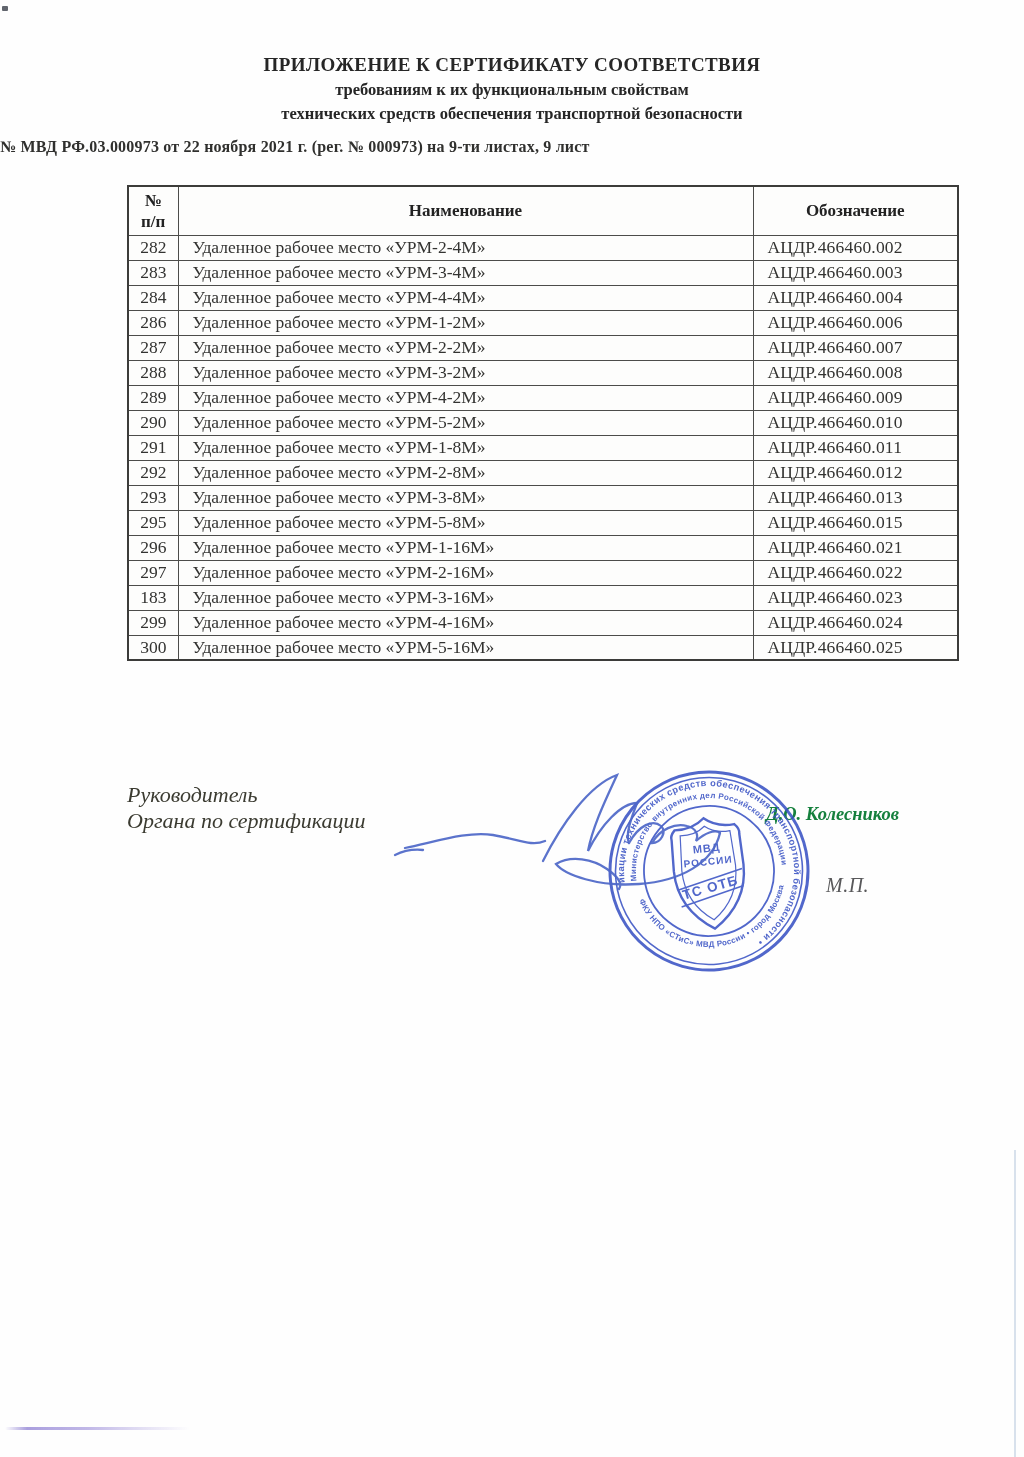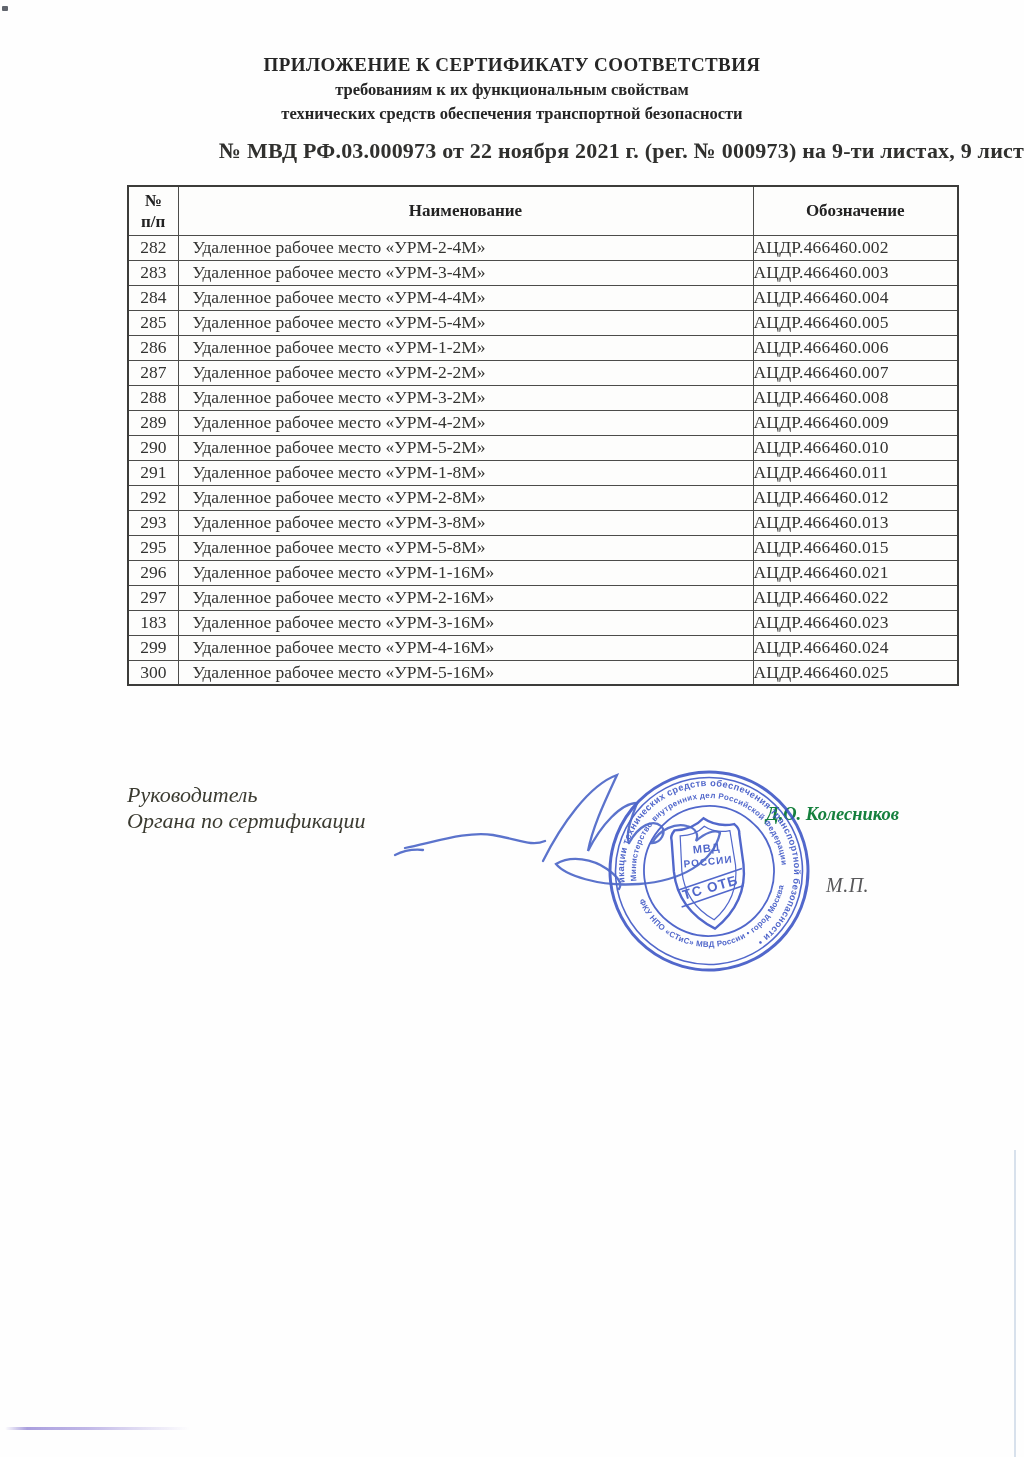--- a/index.html
+++ b/index.html
@@ -15,42 +15,42 @@
 
   
   .doc-header {
     position:absolute; top:52px; left:0; width:100%;
     text-align:center; font-weight:bold; color:#262626;
   }
   .doc-title   { font-size:19px;   letter-spacing:.4px; line-height:26px; }
   .doc-sub     { font-size:16.5px; line-height:23.5px; }
   .reg-line {
     position:absolute; top:138px; left:0; width:100%;
-    text-align:right; font-weight:bold; font-size:22px; color:#30302e;
+    text-align:left; font-weight:bold; font-size:16px; color:#30302e;
     letter-spacing:.2px;
   }
 
   
   table.cert {
     position:absolute; left:127px; top:185px;
     width:830px; table-layout:fixed;
     border-collapse:collapse;
     font-size:17.5px; color:#333331;
   }
   table.cert td, table.cert th { border:1.5px solid #4c4c4a; }
   table.cert { border:2px solid #3c3c3a; }
   thead th {
     height:49px; font-size:17px; font-weight:bold; color:#222;
     text-align:center; vertical-align:middle; line-height:1.25;
     background:#fdfdfc;
   }
   tbody td { height:25px; vertical-align:middle; background:#fdfdfc; }
   td.c-num  { text-align:center; }
   td.c-name { padding-left:14px; }
-  td.c-des  { padding-left:0; letter-spacing:.2px; }
+  td.c-des  { padding-left:14px; letter-spacing:.2px; }
 
   
   .role-lines {
     position:absolute; left:127px; top:782px;
     font-weight:normal; font-style:italic; font-size:22px;
     line-height:26px; color:#3b3b31;
   }
   .signer-name {
     position:absolute; left:766px; top:804px;
     font-weight:bold; font-style:italic; font-size:18.5px; color:#15803d;
@@ -122,25 +122,20 @@
       <td class="c-name">Удаленное рабочее место «УРМ-3-4М»</td>
       <td class="c-des">АЦДР.466460.003</td>
     </tr>
 
     <tr>
       <td class="c-num">284</td>
       <td class="c-name">Удаленное рабочее место «УРМ-4-4М»</td>
       <td class="c-des">АЦДР.466460.004</td>
     </tr>
 
-    <tr>
-      <td class="c-num">285</td>
-      <td class="c-name">Удаленное рабочее место «УРМ-5-4М»</td>
-      <td class="c-des">АЦДР.466460.005</td>
-    </tr>
 
     <tr>
       <td class="c-num">286</td>
       <td class="c-name">Удаленное рабочее место «УРМ-1-2М»</td>
       <td class="c-des">АЦДР.466460.006</td>
     </tr>
 
     <tr>
       <td class="c-num">287</td>
       <td class="c-name">Удаленное рабочее место «УРМ-2-2М»</td>

